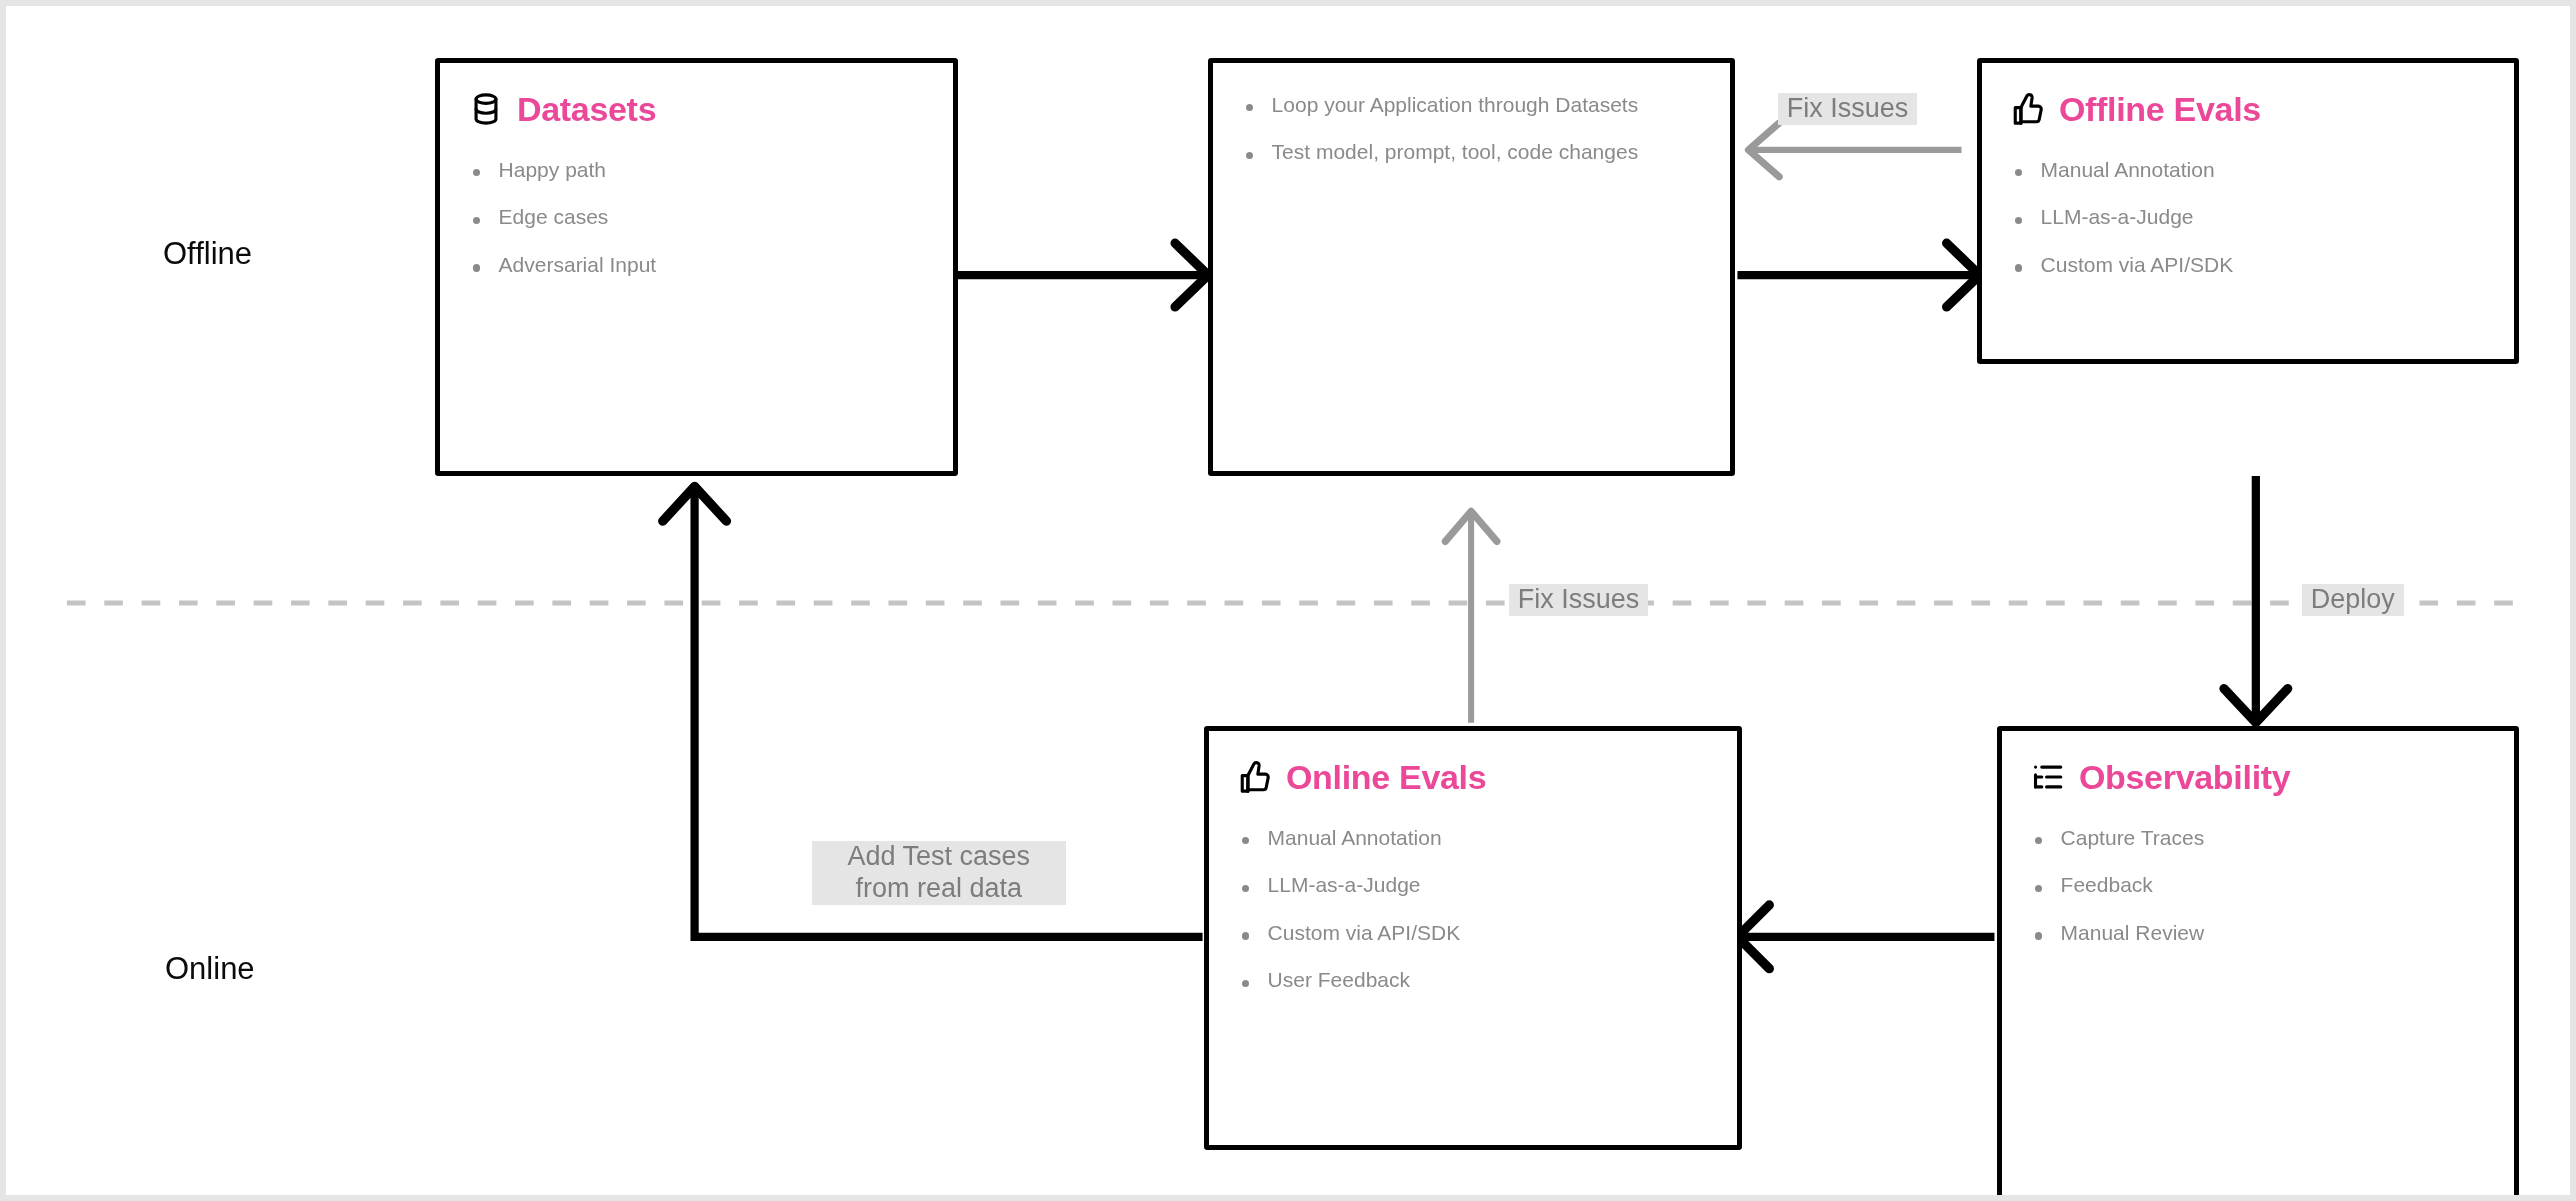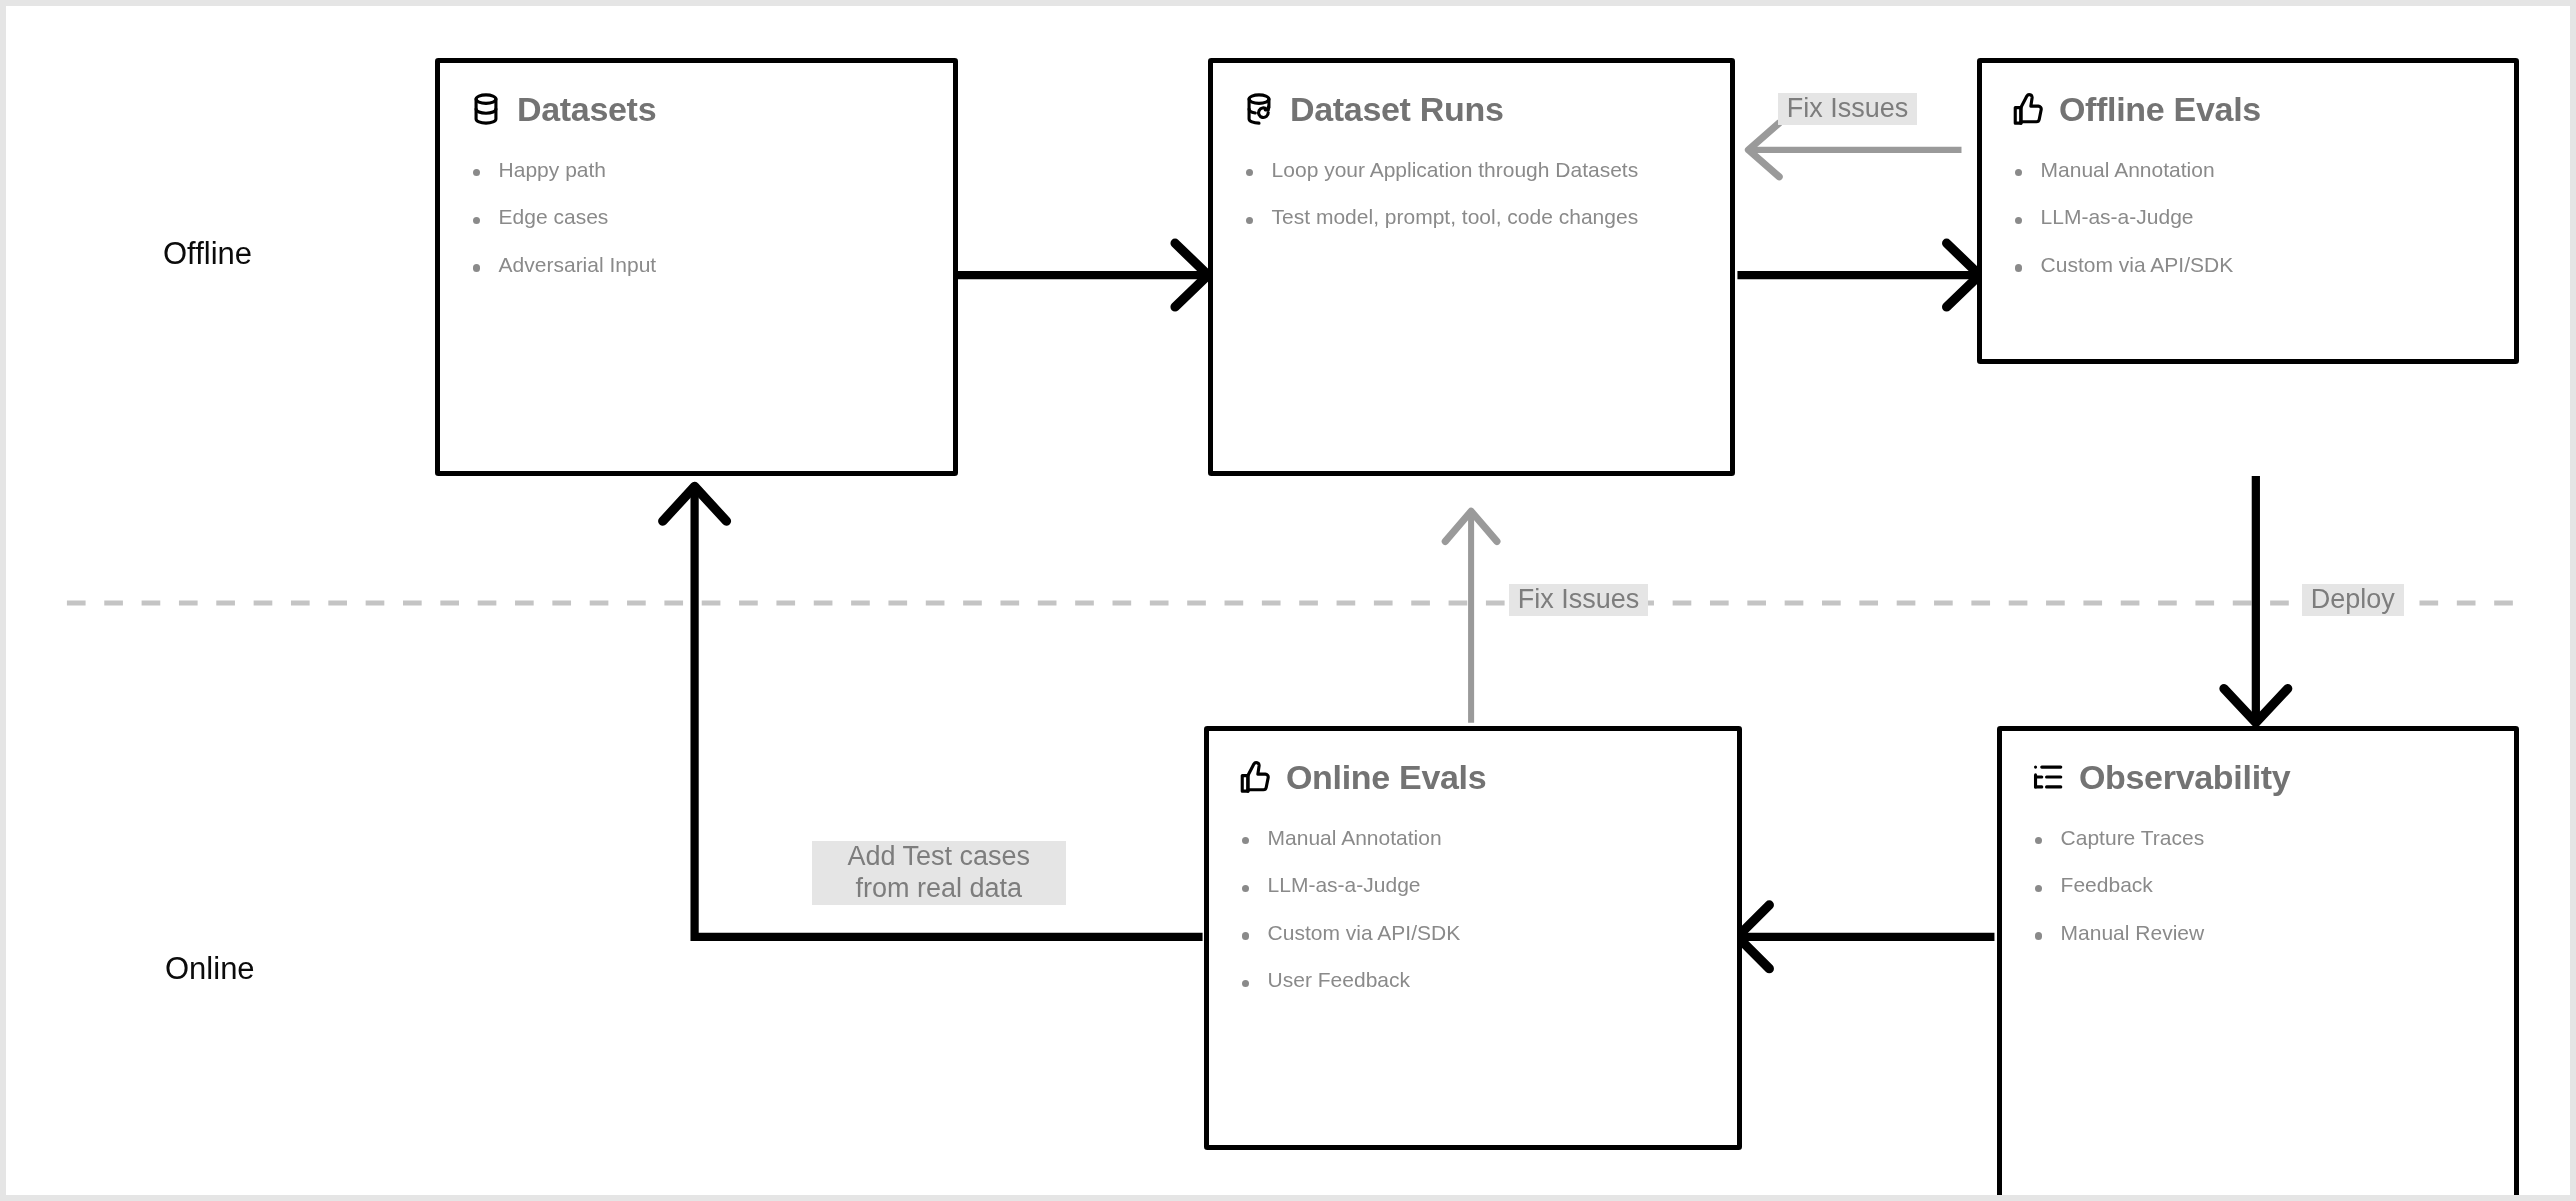--- a/index.html
+++ b/index.html
@@ -45,21 +45,21 @@
     width: 34px;
     height: 34px;
     flex: 0 0 34px;
     display: block;
     color: #000;
   }
   .node-icon svg { display:block; width:34px; height:34px; }
   .node-title {
     font-size: 34px;
     font-weight: bold;
-    color: #737373;
+    color: #ec4899;
     letter-spacing: -0.3px;
     line-height: 1;
     white-space: nowrap;
   }
   .bullets {
     list-style: none;
     margin: 0;
     padding: 0;
   }
   .bullets li {
@@ -166,33 +166,20 @@
       <span class="node-title">Datasets</span>
     </div>
     <ul class="bullets">
       <li>Happy path</li>
       <li>Edge cases</li>
       <li>Adversarial Input</li>
     </ul>
   </div>
 
   <div class="node" style="left:1202px; top:52px; width:527px; height:418px;">
-    <div class="node-head">
-      <span class="node-icon">
-        <svg viewBox="0 0 24 24" fill="none" stroke="currentColor" stroke-width="2.2" stroke-linecap="round" stroke-linejoin="round">
-          <ellipse cx="12" cy="5" rx="7" ry="3"></ellipse>
-          <path d="M19 5v6"></path>
-          <path d="M5 5v14c0 1.66 3.13 3 7 3"></path>
-          <path d="M5 12c0 1.25 1.78 2.33 4.35 2.79"></path>
-          <path d="M18.5 14.5a3.4 3.4 0 1 1-1.1-2.4"></path>
-          <path d="M18.6 10.4v2.2h-2.2"></path>
-        </svg>
-      </span>
-      <span class="node-title">Dataset Runs</span>
-    </div>
     <ul class="bullets">
       <li>Loop your Application through Datasets</li>
       <li>Test model, prompt, tool, code changes</li>
     </ul>
   </div>
 
   <div class="node" style="left:1971px; top:52px; width:542px; height:306px;">
     <div class="node-head">
       <span class="node-icon">
         <svg viewBox="0 0 24 24" fill="none" stroke="currentColor" stroke-width="2.2" stroke-linecap="round" stroke-linejoin="round">

